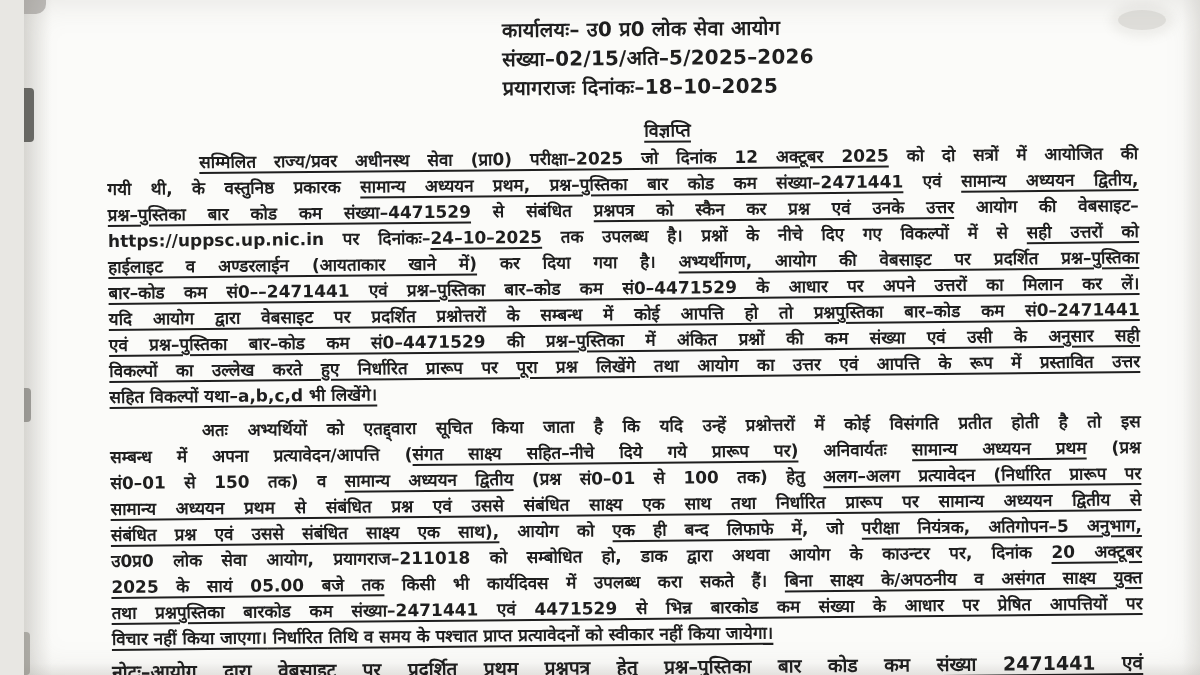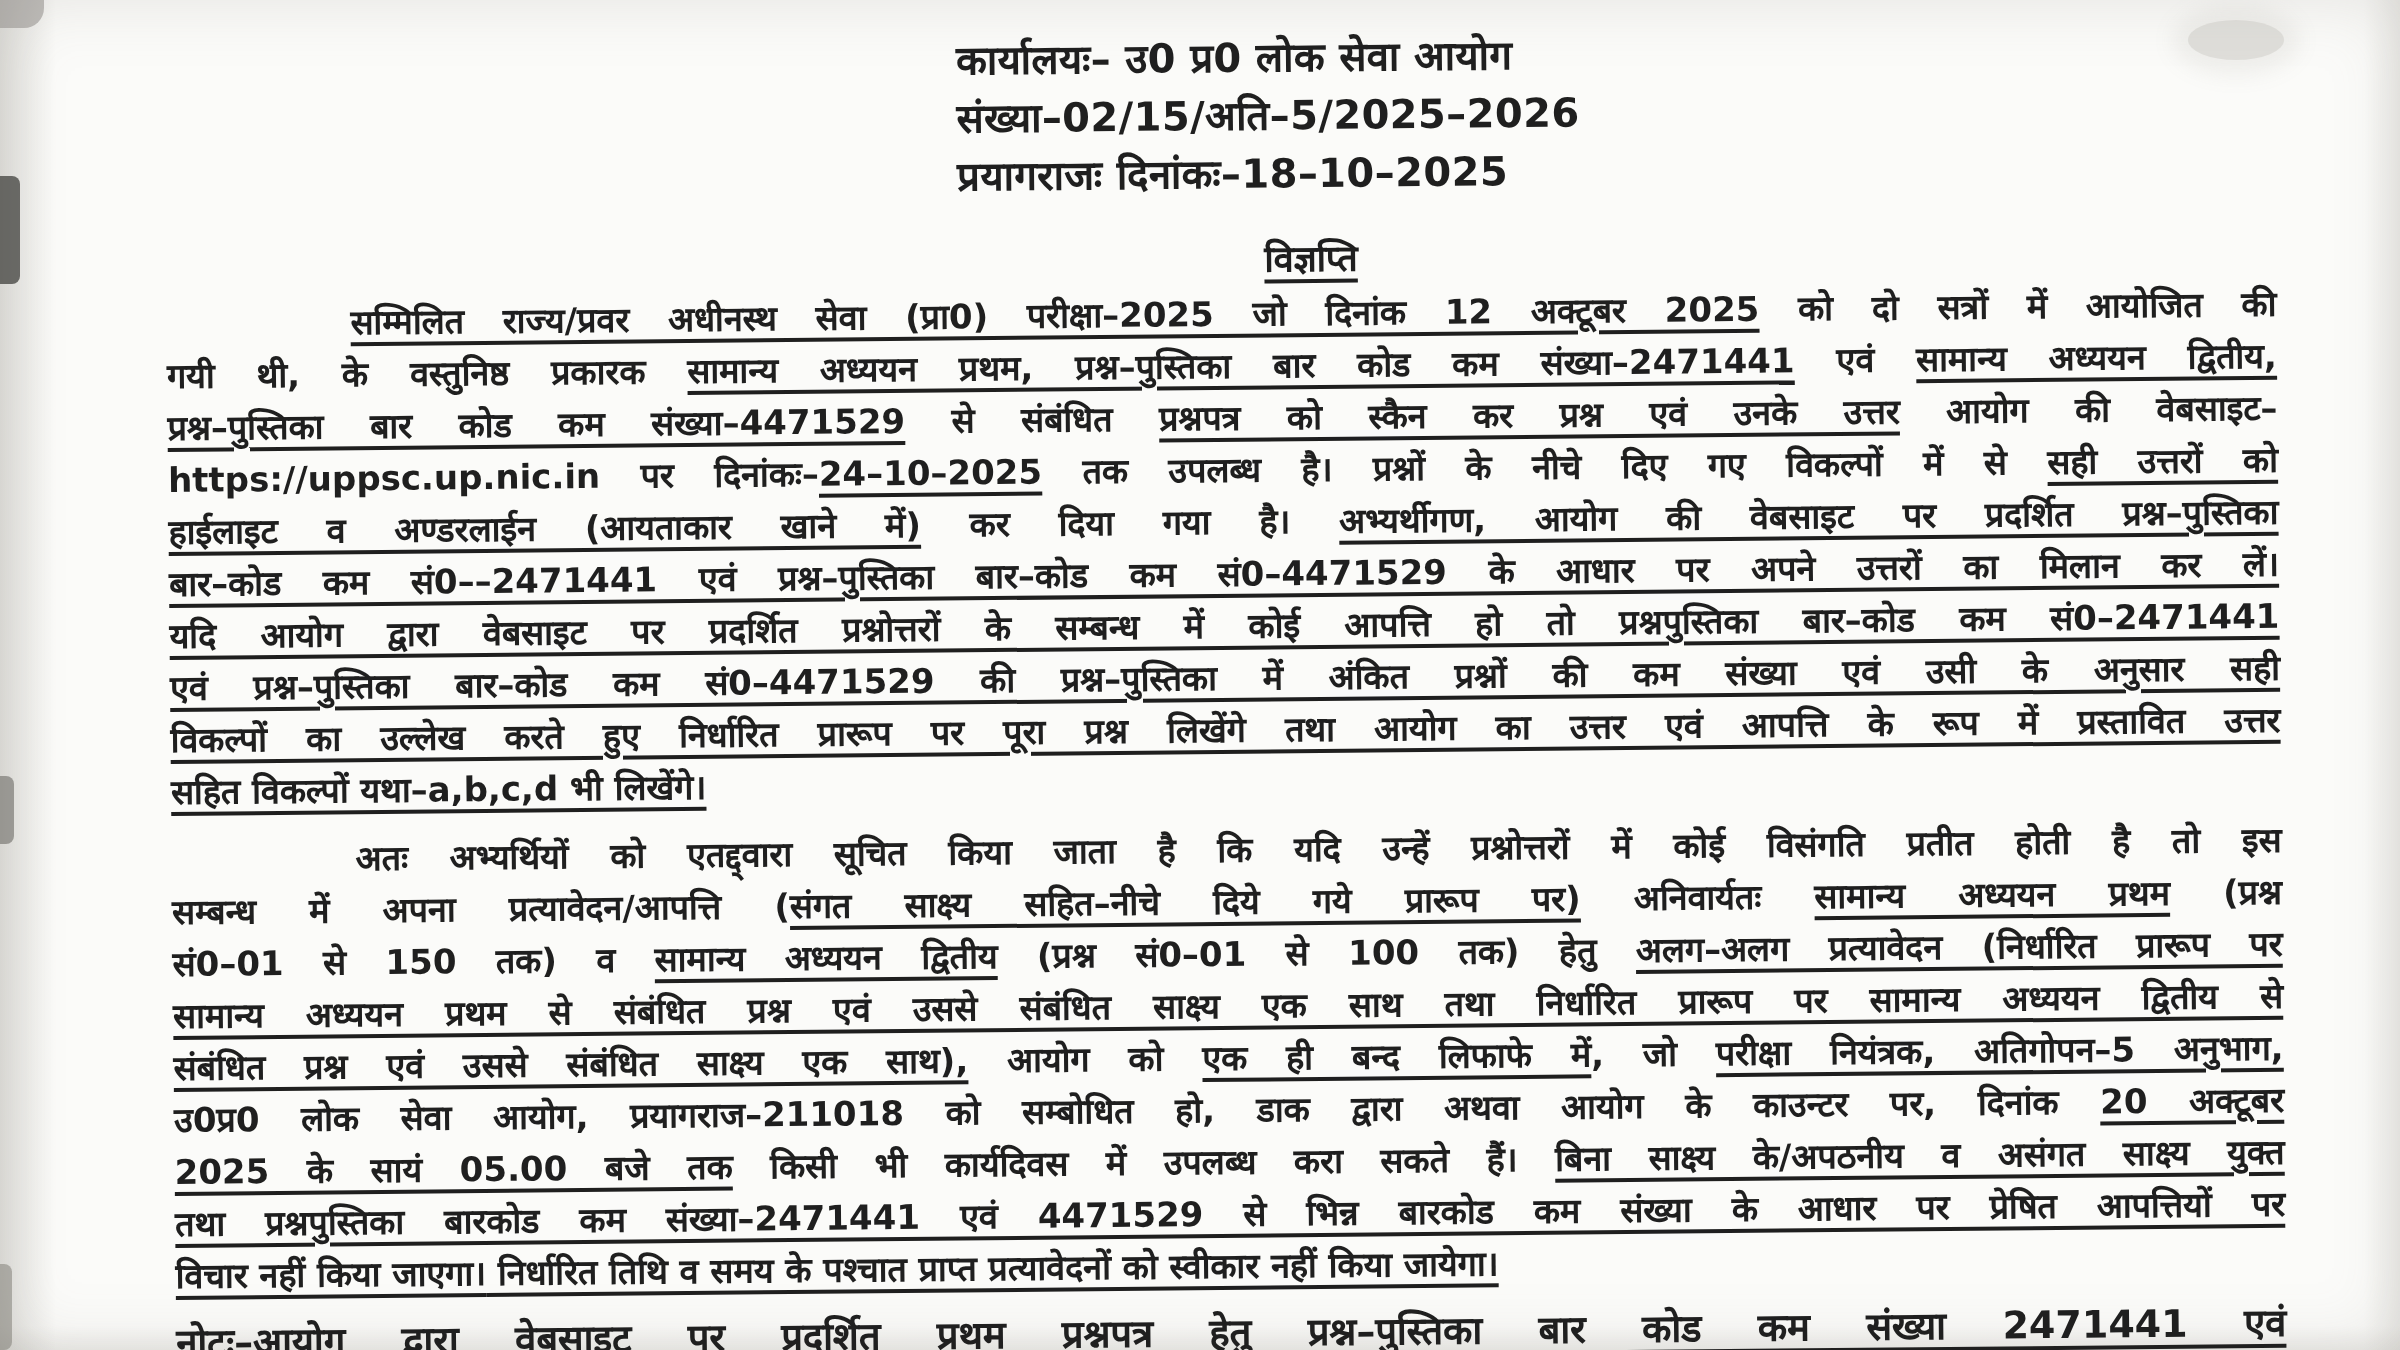--- a/index.html
+++ b/index.html
@@ -10,20 +10,21 @@
     font-family: "DejaVu Sans", sans-serif;
   }
   .paper {
     position: absolute; inset: 0;
     background:
       linear-gradient(90deg, rgba(175,173,165,.35), rgba(0,0,0,0) 28px),
       linear-gradient(270deg, rgba(185,183,175,.22), rgba(0,0,0,0) 18px),
       linear-gradient(0deg, rgba(185,183,175,.20), rgba(0,0,0,0) 12px),
       #fbfbf9;
     box-shadow: inset 0 0 34px rgba(120,118,110,0.18);
+    margin-left: 24px;
   }
   .content {
     position: absolute;
     left: 85px; right: 60px; top: 0;
     transform: rotate(-0.55deg);
     transform-origin: 0 50%;
     color: #1f1f1f;
   }
   .hdr {
     margin-top: 20px;

